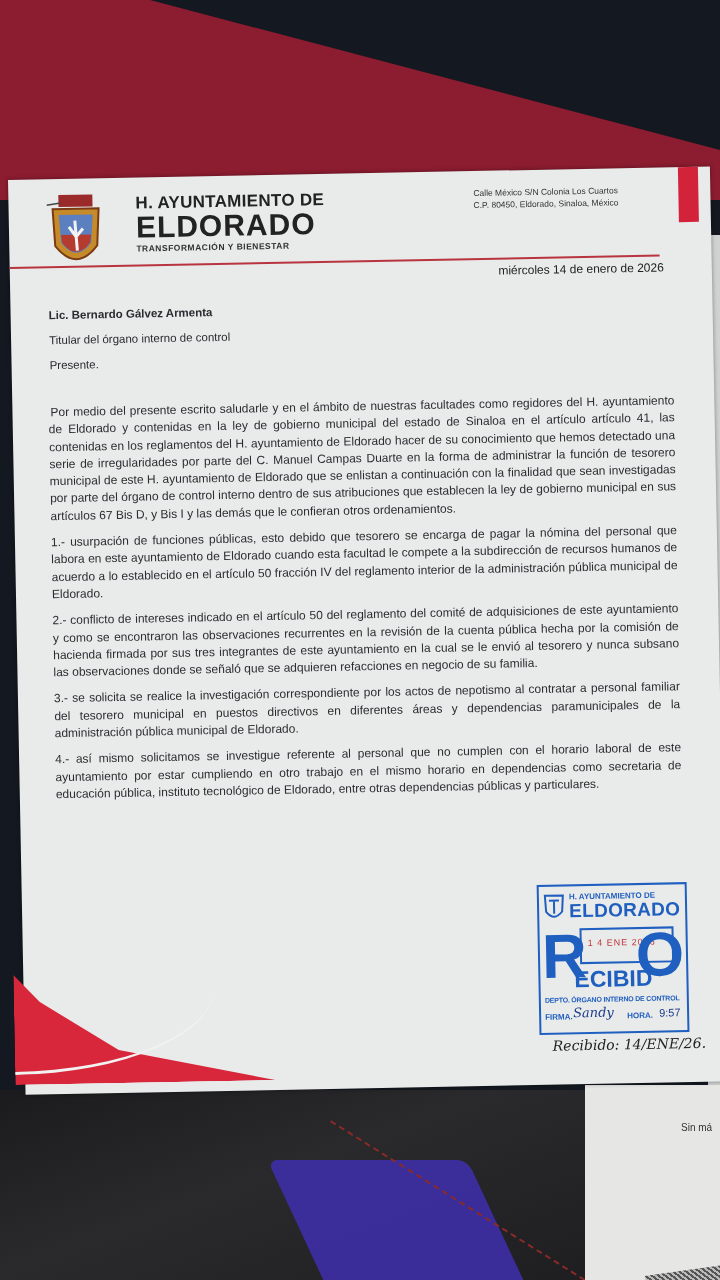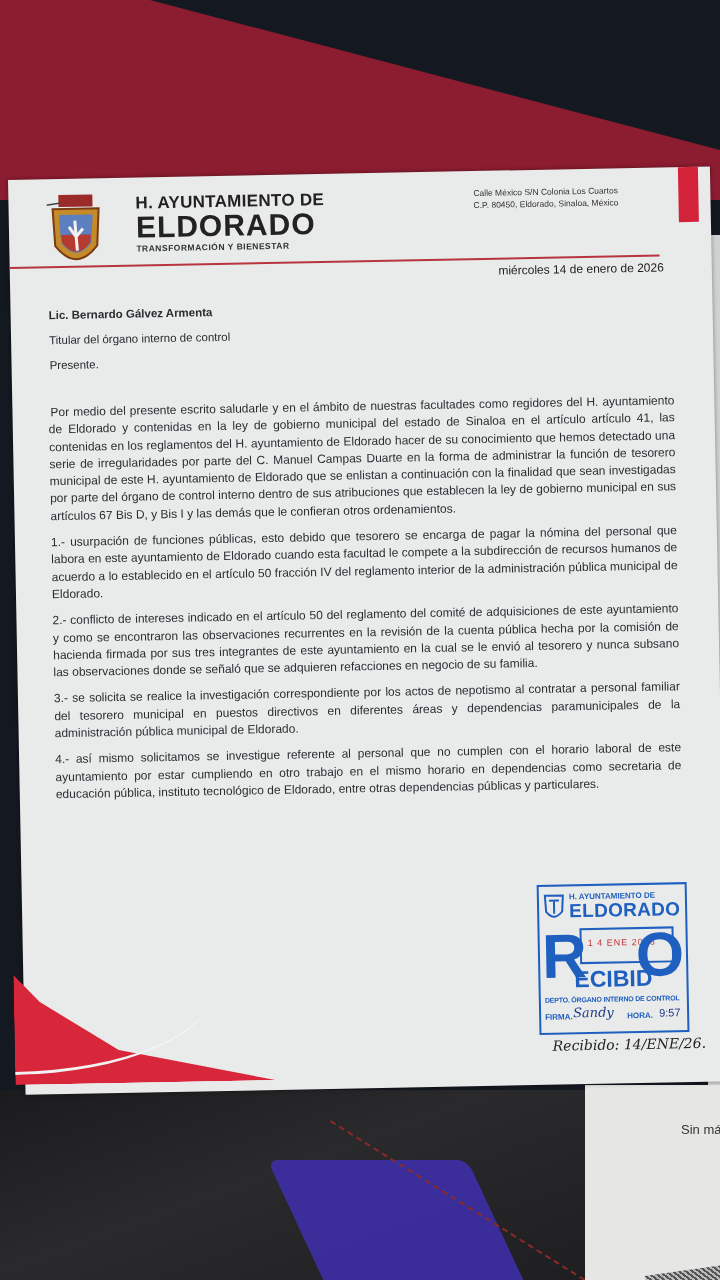--- a/index.html
+++ b/index.html
@@ -25,21 +25,21 @@
     }
     .bg-stitch {
       position: absolute; left: 330px; top: 1120px; width: 320px; height: 2px;
       border-top: 2px dashed #8a2a28; transform: rotate(32deg); transform-origin: left;
     }
     
     .paper-back {
       position: absolute; left: 585px; top: 1085px; width: 140px; height: 200px;
       background: #e6e7e5;
     }
-    .paper-back .sinma { position: absolute; left: 96px; top: 37px; font-size: 13px; color: #333; }
+    .paper-back .sinma { position: absolute; left: 96px; top: 37px; font-size: 10px; color: #333; }
     .paper-back .qr {
       position: absolute; left: 65px; top: 185px; width: 80px; height: 80px;
       background: repeating-linear-gradient(45deg,#555 0 2px,#bbb 2px 4px);
       transform: rotate(-8deg);
     }
     .paper-right-edge {
       position: absolute; left: 708px; top: 235px; width: 12px; height: 850px;
       background: #cfd2d0;
     }
     

